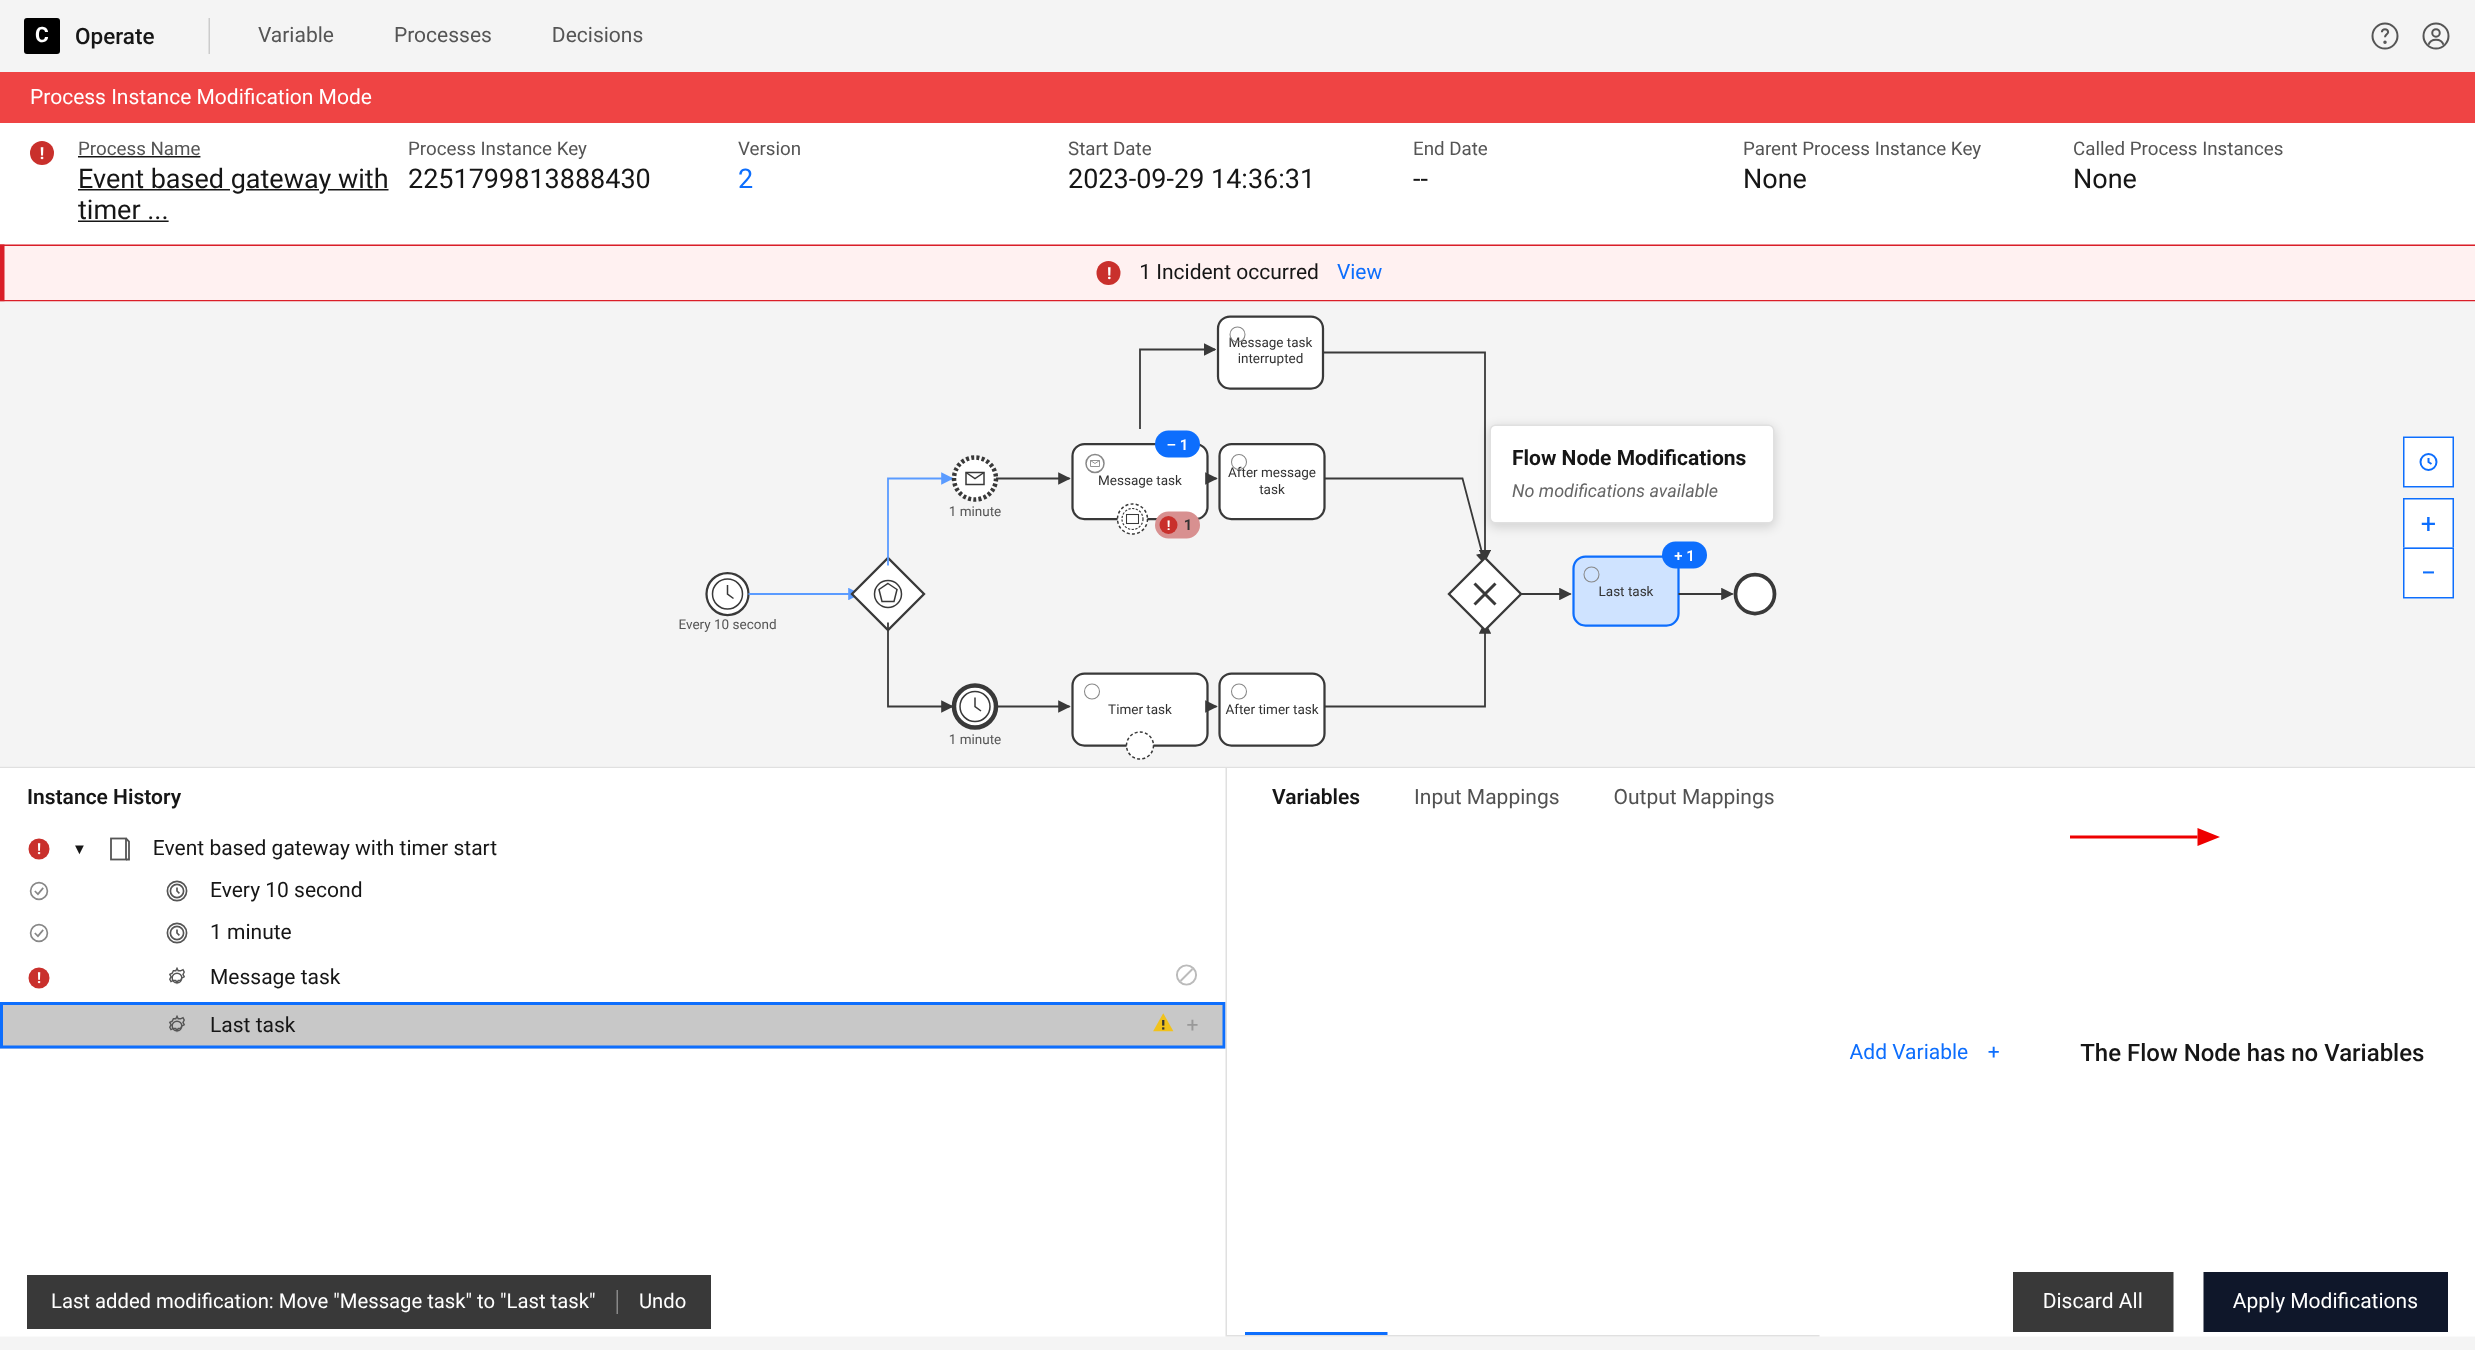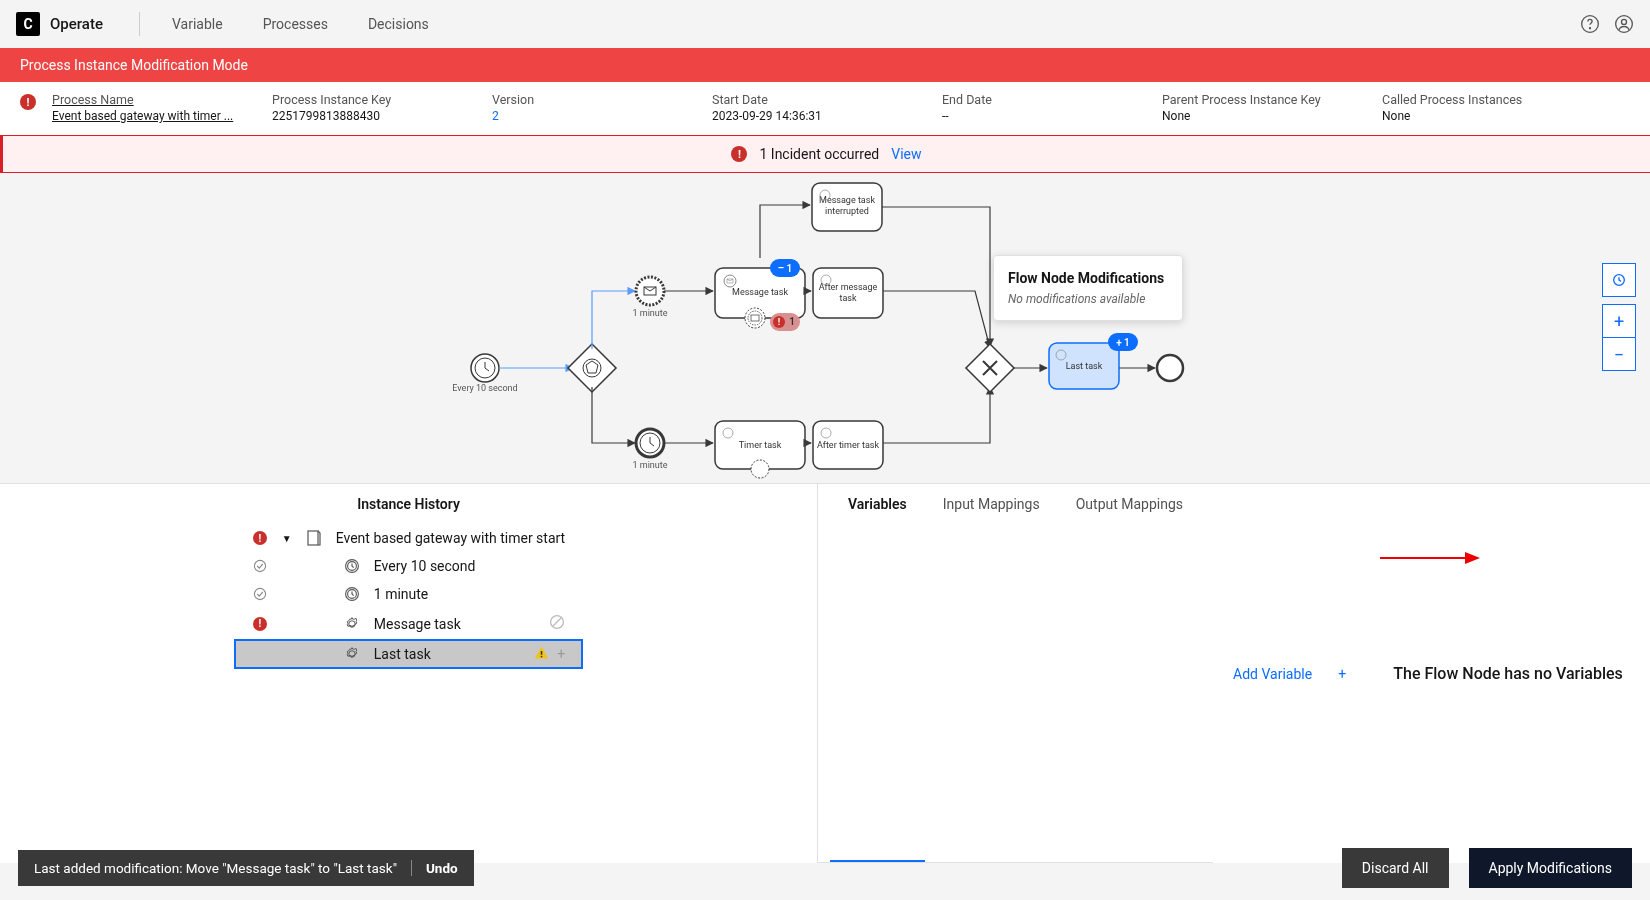--- a/index.html
+++ b/index.html
@@ -15,21 +15,21 @@
 .header-icon { width: 20px; height: 20px; color: #555; cursor: pointer; }
 
 
 .mode-bar { background: #ef4444; color: #fff; padding: 9px 20px; font-size: 14px; }
 
 
 .detail-row { display: flex; align-items: flex-start; padding: 10px 20px 12px; background: #fff; gap: 0; }
 .incident-dot { width: 16px; height: 16px; background: #c9302c; border-radius: 50%; color: #fff; display: inline-flex; align-items: center; justify-content: center; font-size: 11px; font-weight: bold; margin-right: 16px; margin-top: 2px; flex-shrink: 0; }
 .detail-col { display: flex; flex-direction: column; gap: 2px; }
 .detail-label { font-size: 12.5px; color: #555; }
-.detail-val { font-size: 12px; color: #161616; }
+.detail-val { font-size: 18px; color: #161616; }
 .detail-link { color: #0d6efd; }
 .col-name { width: 220px; text-decoration: underline; }
 .col-key { width: 220px; }
 .col-ver { width: 220px; }
 .col-start { width: 230px; }
 .col-end { width: 220px; }
 .col-parent { width: 220px; }
 .col-called { flex: 1; }
 
 
@@ -54,46 +54,46 @@
 .badge { font-size: 10px; font-weight: 600; }
 .badge-pill { rx: 9; ry: 9; }
 
 
 .flow-popup { position: absolute; left: 993px; top: 82px; width: 190px; background: #fff; border: 1px solid #e0e0e0; border-radius: 4px; box-shadow: 0 2px 8px rgba(0,0,0,0.15); padding: 14px; }
 .flow-popup h4 { font-size: 14px; font-weight: 700; margin-bottom: 6px; }
 .flow-popup p { font-size: 12px; color: #666; font-style: italic; }
 
 
 .lower-split { display: flex; height: 380px; background: #fff; border-top: 1px solid #e0e0e0; }
-.history-panel { width: 818px; border-right: 1px solid #e0e0e0; display: flex; flex-direction: column; align-items: center; }
+.history-panel { width: 818px; border-right: 1px solid #e0e0e0; display: flex; flex-direction: column; }
 .history-header { padding: 12px 18px; font-size: 14px; font-weight: 600; }
 .history-body { flex: 1; overflow: auto; }
 .history-row { display: flex; align-items: center; padding: 6px 18px; font-size: 14px; gap: 10px; position: relative; }
 .history-row.selected { background: #c8c8c8; outline: 2px solid #0d6efd; outline-offset: -2px; }
 .history-indent { width: 56px; flex-shrink: 0; display: flex; align-items: center; }
 .status-icon { width: 16px; height: 16px; flex-shrink: 0; display: inline-flex; align-items: center; justify-content: center; }
 .caret { font-size: 10px; margin: 0 4px; }
 .type-icon { width: 16px; height: 16px; margin-right: 4px; display: inline-flex; align-items: center; justify-content: center; }
 .row-trail { margin-left: auto; display: flex; gap: 8px; align-items: center; color: #999; }
 
 
 .vars-panel { flex: 1; display: flex; flex-direction: row; }
 .vars-tabs { display: flex; border-bottom: 1px solid #e0e0e0; padding: 0 12px; }
 .vars-tab { padding: 12px 18px; font-size: 14px; color: #525252; cursor: pointer; border-bottom: 2px solid transparent; }
 .vars-tab.active { color: #161616; font-weight: 600; border-bottom: 2px solid #0d6efd; }
 .vars-actions { padding: 12px 20px; display: flex; justify-content: flex-end; }
-.add-var { color: #0d6efd; font-size: 14px; cursor: pointer; display: inline-flex; align-items: center; gap: 26px; }
+.add-var { color: #0d6efd; font-size: 14px; cursor: pointer; display: inline-flex; align-items: center; gap: 13px; }
 .vars-empty { flex: 1; display: flex; align-items: center; justify-content: center; font-size: 16px; font-weight: 500; color: #161616; }
 .red-arrow { position: absolute; right: 170px; top: 548px; pointer-events: none; }
 
 
 .footer-bar { position: absolute; bottom: 12px; left: 18px; right: 18px; display: flex; align-items: center; }
 .footer-msg { background: #393939; color: #fff; padding: 10px 16px; font-size: 13.5px; display: flex; align-items: center; gap: 14px; }
 .footer-msg .sep { width: 1px; height: 16px; background: #888; }
-.footer-msg .undo { cursor: pointer; font-weight: bold; }
+.footer-msg .undo { cursor: pointer; }
 .footer-btns { margin-left: auto; display: flex; gap: 0; }
 .btn { padding: 12px 20px; font-size: 14px; cursor: pointer; border: none; }
 .btn-secondary { background: #393939; color: #fff; }
 .btn-primary { background: #0f172a; color: #fff; }
 .btn-gap { width: 20px; }
 
 svg { overflow: visible; }
 </style>
 </head>
 <body>

